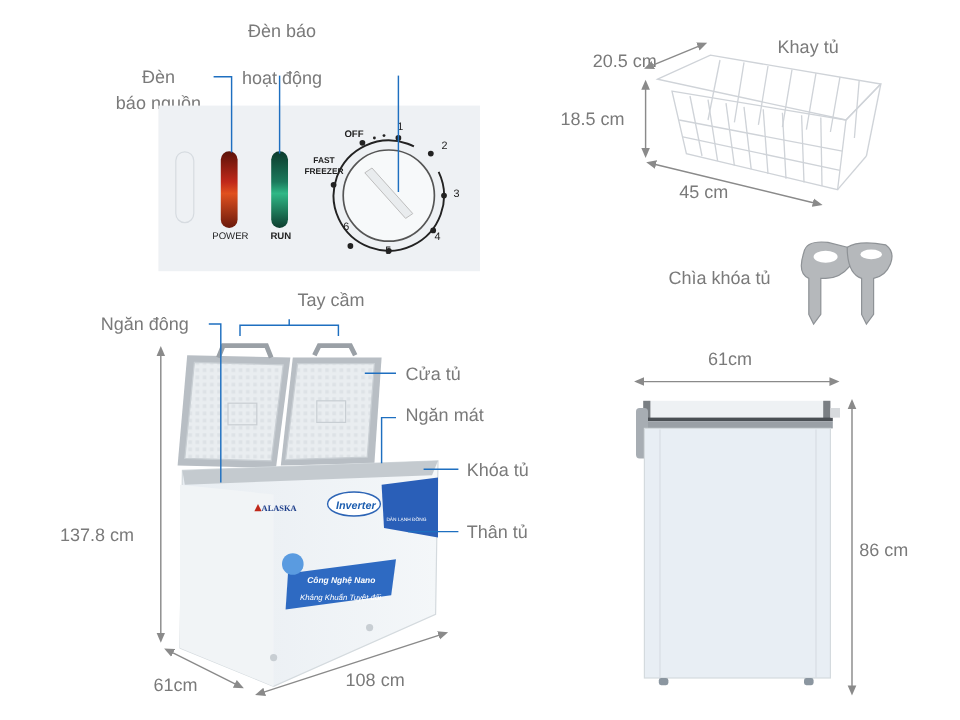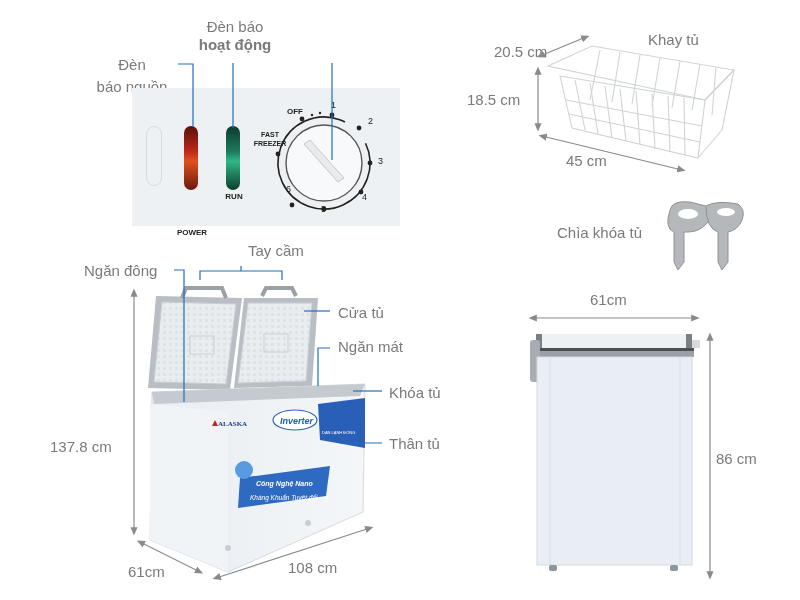--- a/index.html
+++ b/index.html
@@ -14,29 +14,29 @@
 </head>
 <body>
 
 <div>
   <div class="lbl center" style="left:92px; top:32px; width:80px;margin-top:24px;">
     <div>Đèn</div>
     <div style="margin-top:4px;">báo nguồn</div>
   </div>
   <div class="lbl center" style="left:196px; top:18px; width:78px;">
     <div>Đèn báo</div>
-    <div style="margin-top:0;font-weight:bold;">hoạt động</div>
+    <div style="margin-top:21px;">hoạt động</div>
   </div>
   <div class="lbl center" style="left:280px; top:18px; width:110px;">
   </div>
 
   <div class="panel">
     <div class="abs" style="left:14px; top:38px; width:16px; height:60px; border:1px solid #d6dbe0; border-radius:8px;"></div>
     <div class="abs" style="left:52px; top:38px; width:14px; height:64px; border-radius:7px; background:linear-gradient(#5a1208,#c0281a 40%,#e0501e 55%,#6a1a0c);"></div>
-    <div class="abs center" style="left:40px; top:104px; width:40px; font-size:8px; font-weight:bold; color:#222;margin-top:36px;">POWER</div>
+    <div class="abs center" style="left:40px; top:104px; width:40px; font-size:8px; font-weight:normal; color:#222;">POWER</div>
     <div class="abs" style="left:94px; top:38px; width:14px; height:64px; border-radius:7px; background:linear-gradient(#0c3a2c,#1b7a5c 40%,#2fb886 55%,#0d3d2e);"></div>
     <div class="abs center" style="left:82px; top:104px; width:40px; font-size:8px; font-weight:bold; color:#222;">RUN</div>
 
     <svg width="268" height="138" style="left:0;top:0;">
       <circle cx="192" cy="75" r="46" fill="none" stroke="#222" stroke-width="1.6" stroke-dasharray="150 30" transform="rotate(110 192 75)"></circle>
       <circle cx="192" cy="75" r="38" fill="#f7f9fa" stroke="#555" stroke-width="1.4"></circle>
       <path d="M172 56 L206 94 L212 90 L178 52 Z" fill="#e9ecee" stroke="#bbb" stroke-width="0.8"></path>
       <circle cx="146" cy="66" r="2.4" fill="#222"></circle>
       <circle cx="160" cy="117" r="2.4" fill="#222"></circle>
       <circle cx="192" cy="121" r="2.4" fill="#222"></circle>

